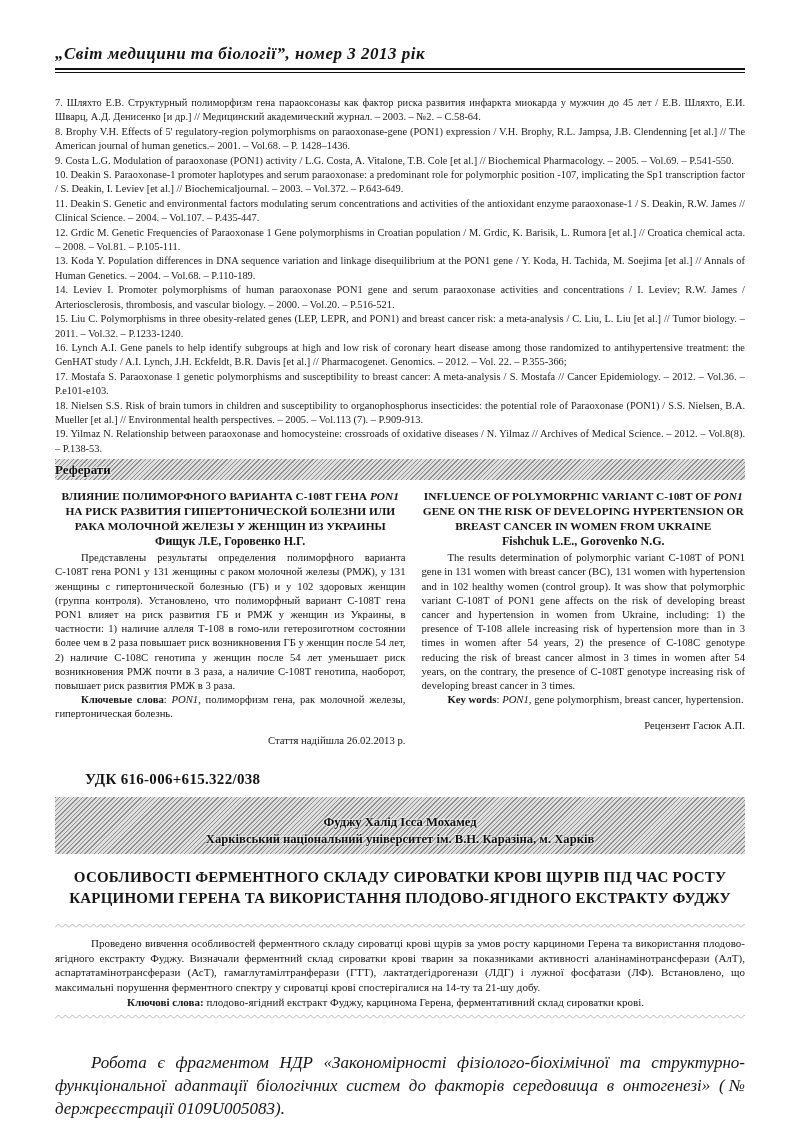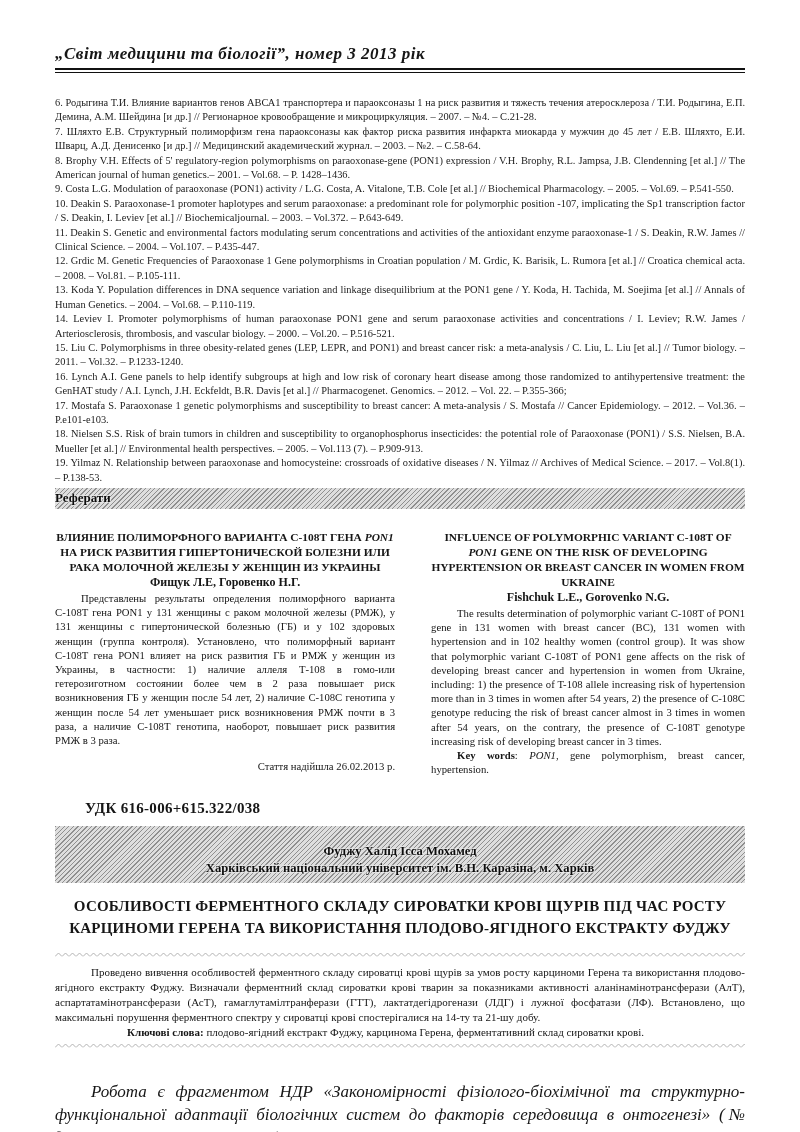--- a/index.html
+++ b/index.html
@@ -34,21 +34,21 @@
   .hatch-banner .halo {
     text-shadow: 0 0 2px #f2f2f2, 1px 1px 1px #eaeaea, -1px -1px 1px #eaeaea;
   }
   .referaty {
     margin-top: 3px; height: 21px; display: flex; align-items: center;
     font-size: 13px; font-weight: bold;
   }
   .referaty span { }
 
   
-  .abstracts { display: flex; gap: 36px; margin-top: 21px; }
+  .abstracts { display: flex; gap: 16px; margin-top: 9px; }
   .abs-col { font-size: 10.7px; line-height: 14.2px; }
   .abs-col.ru { width: 52%; }
   .abs-col.en { width: 48%; }
   .abs-title {
     font-size: 11.4px; font-weight: bold; text-align: center; line-height: 15px;
   }
   .abs-title i { font-style: italic; }
   .abs-authors { font-weight: bold; text-align: center; font-size: 12px; line-height: 15px; }
   .abs-body { text-align: justify; text-indent: 26px; margin-top: 1px; }
   .abs-keywords { text-align: justify; text-indent: 26px; }
@@ -87,54 +87,55 @@
 <body>
 
 <div class="page">
 
   <header>
     <div class="journal-head">„Світ медицини та біології”, номер 3 2013 рік</div>
     <div class="head-rule2"></div>
   </header>
 
   <section class="references">
-    <p class="ref">6.   Родыгина Т.И. Влияние вариантов генов АВСА1 транспортера и параоксоназы 1 на риск развития и тяжесть течения атеросклероза / Т.И. Родыгина, Е.П. Демина, А.М. Шейдина [и др.] // Регионарное кровообращение и микроциркуляция. – 2007. – №4. – С.21-28.</p>
     <p class="ref">7.   Шляхто Е.В. Структурный полиморфизм гена параоксоназы как фактор риска развития инфаркта миокарда у мужчин до 45 лет / Е.В. Шляхто, Е.И. Шварц, А.Д. Денисенко [и др.] // Медицинский академический журнал. – 2003. – №2. – С.58-64.</p>
     <p class="ref">8.   Brophy V.H. Effects of 5' regulatory-region polymorphisms on paraoxonase-gene (PON1) expression / V.H. Brophy, R.L. Jampsa, J.B. Clendenning [et al.] // The American journal of human genetics.– 2001. – Vol.68. – P. 1428–1436.</p>
     <p class="ref">9.   Costa L.G. Modulation of paraoxonase (PON1) activity / L.G. Costa,  A. Vitalone, T.B. Cole [et al.] // Biochemical Pharmacology. – 2005. – Vol.69. – P.541-550.</p>
     <p class="ref">10. Deakin S. Paraoxonase-1 promoter haplotypes and serum paraoxonase: a predominant role for polymorphic position -107, implicating the Sp1 transcription factor / S. Deakin, I. Leviev [et al.] // Biochemicaljournal. – 2003. – Vol.372. – P.643-649.</p>
     <p class="ref">11. Deakin S. Genetic and environmental factors modulating serum concentrations and activities of the antioxidant enzyme paraoxonase-1 / S. Deakin, R.W. James // Clinical Science. – 2004. – Vol.107. – P.435-447.</p>
     <p class="ref">12. Grdic M. Genetic Frequencies of Paraoxonase 1 Gene polymorphisms in Croatian population / M. Grdic, K. Barisik, L. Rumora [et al.] // Croatica chemical acta. – 2008. – Vol.81. – P.105-111.</p>
-    <p class="ref">13. Koda Y. Population differences in DNA sequence variation and linkage disequilibrium at the PON1 gene / Y. Koda, H. Tachida, M. Soejima [et al.] // Annals of Human Genetics. – 2004. – Vol.68. – P.110-119.</p>
+    <p class="ref">13. Koda Y. Population differences in DNA sequence variation and linkage disequilibrium at the PON1 gene / Y. Koda, H. Tachida, M. Soejima [et al.] // Annals of Human Genetics. – 2004. – Vol.68. – P.110-189.</p>
     <p class="ref">14. Leviev I. Promoter polymorphisms of human paraoxonase PON1 gene and serum paraoxonase activities and concentrations / I. Leviev; R.W. James / Arteriosclerosis, thrombosis, and vascular biology. – 2000. – Vol.20. – P.516-521.</p>
     <p class="ref">15. Liu C. Polymorphisms in three obesity-related genes (LEP, LEPR, and PON1) and breast cancer risk: a meta-analysis / C. Liu, L. Liu [et al.] // Tumor biology. – 2011. – Vol.32. – P.1233-1240.</p>
     <p class="ref">16. Lynch A.I. Gene panels to help identify subgroups at high and low risk of coronary heart disease among those randomized to antihypertensive treatment: the GenHAT study / A.I. Lynch, J.H. Eckfeldt, B.R. Davis [et al.] // Pharmacogenet. Genomics. – 2012. – Vol. 22. – P.355-366;</p>
     <p class="ref">17. Mostafa S. Paraoxonase 1 genetic polymorphisms and susceptibility to breast cancer: A meta-analysis / S. Mostafa // Cancer Epidemiology. – 2012. – Vol.36. – P.e101-e103.</p>
     <p class="ref">18. Nielsen S.S. Risk of brain tumors in children and susceptibility to organophosphorus insecticides: the potential role of Paraoxonase (PON1) / S.S. Nielsen, B.A. Mueller [et al.] // Environmental health perspectives. – 2005. – Vol.113 (7). – P.909-913.</p>
-    <p class="ref">19. Yilmaz N. Relationship between paraoxonase and homocysteine: crossroads of oxidative diseases / N. Yilmaz // Archives of Medical Science. – 2017. – Vol.8(1). – P.138-53.</p>
+    <p class="ref">19. Yilmaz N. Relationship between paraoxonase and homocysteine: crossroads of oxidative diseases / N. Yilmaz // Archives of Medical Science. – 2012. – Vol.8(8). – P.138-53.</p>
   </section>
 
   <div class="hatch-banner referaty">
     <span class="halo">Реферати</span>
   </div>
 
   <section class="abstracts">
 
     <div class="abs-col ru">
       <h3 class="abs-title"><span>ВЛИЯНИЕ ПОЛИМОРФНОГО ВАРИАНТА С-108Т ГЕНА </span><i>PON1</i><span> НА РИСК РАЗВИТИЯ ГИПЕРТОНИЧЕСКОЙ БОЛЕЗНИ ИЛИ РАКА МОЛОЧНОЙ ЖЕЛЕЗЫ У ЖЕНЩИН ИЗ УКРАИНЫ</span></h3>
       <div class="abs-authors">Фищук Л.Е, Горовенко Н.Г.</div>
       <p class="abs-body">Представлены результаты определения полиморфного варианта С-108Т гена PON1 у 131 женщины с раком молочной железы (РМЖ), у 131 женщины с гипертонической болезнью (ГБ) и у 102 здоровых женщин (группа контроля). Установлено, что полиморфный вариант С-108Т гена PON1 влияет на риск развития ГБ и РМЖ у женщин из Украины, в частности: 1) наличие аллеля Т-108 в гомо-или гетерозиготном состоянии более чем в 2 раза повышает риск возникновения ГБ у женщин после 54 лет, 2) наличие С-108С генотипа у женщин после 54 лет уменьшает риск возникновения РМЖ почти в 3 раза, а наличие С-108Т генотипа, наоборот, повышает риск развития РМЖ в 3 раза.</p>
+      <p class="abs-keywords"><b>Ключевые слова</b><span>: </span><span class="kw-gene">PON1</span><span>, полиморфизм гена, рак молочной железы, гипертоническая болезнь.</span></p>
       <p class="abs-note">Стаття надійшла 26.02.2013 р.</p>
     </div>
 
     <div class="abs-col en">
       <h3 class="abs-title"><span>INFLUENCE OF POLYMORPHIC VARIANT C-108T OF </span><i>PON1</i><span> GENE ON THE RISK OF DEVELOPING HYPERTENSION OR BREAST CANCER IN WOMEN FROM UKRAINE</span></h3>
       <div class="abs-authors">Fishchuk L.E., Gorovenko N.G.</div>
       <p class="abs-body">The results determination of polymorphic variant C-108T of PON1 gene in 131 women with breast cancer (BC), 131 women with hypertension and in 102 healthy women (control group). It was show that polymorphic variant C-108T of PON1 gene affects on the risk of developing breast cancer and hypertension in women from Ukraine, including: 1) the presence of T-108 allele increasing risk of hypertension more than in 3 times in women after 54 years, 2) the presence of C-108C genotype reducing the risk of breast cancer almost in 3 times in women after 54 years, on the contrary, the presence of C-108T genotype increasing risk of developing breast cancer in 3 times.</p>
       <p class="abs-keywords"><b>Key words</b><span>: </span><span class="kw-gene">PON1</span><span>, gene polymorphism, breast cancer, hypertension.</span></p>
+      <p class="abs-note">Рецензент Гасюк А.П.</p>
     </div>
 
   </section>
 
   <div class="udc">УДК 616-006+615.322/038</div>
 
   <div class="hatch-banner authors-banner">
     <div class="halo">Фуджу Халід Ісса Мохамед</div>
     <div class="halo">Харківський національний університет ім. В.Н. Каразіна, м. Харків</div>
   </div>

